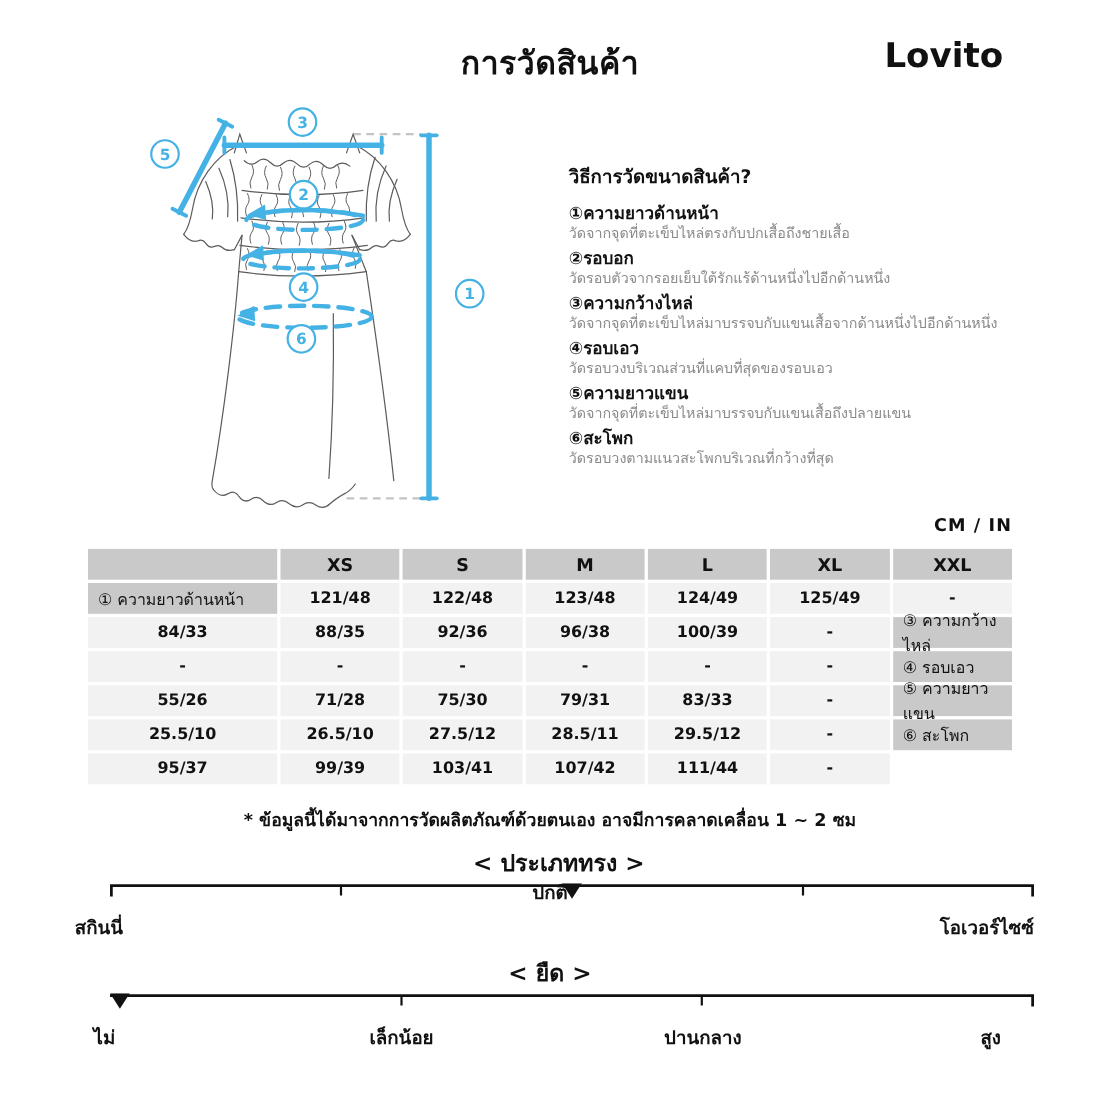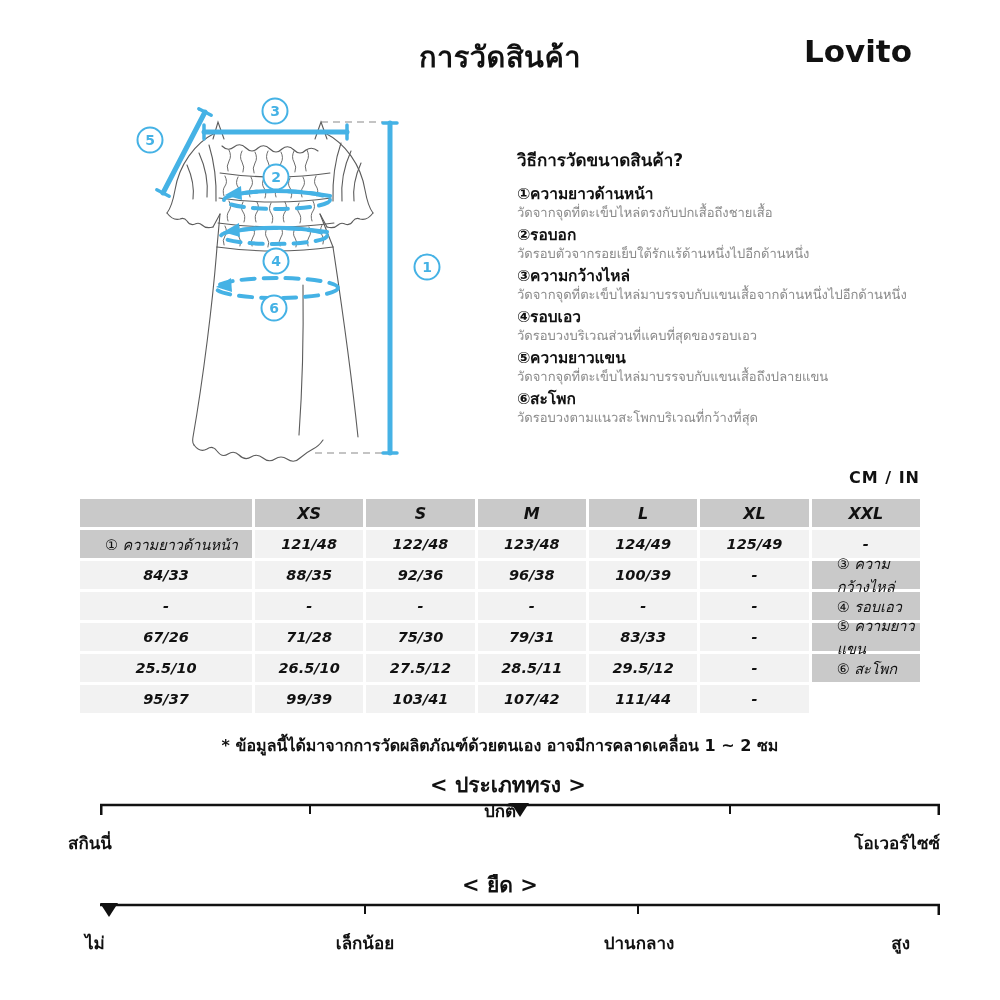--- a/index.html
+++ b/index.html
@@ -37,26 +37,26 @@
     font-size:16px; font-weight:700; letter-spacing:1px;
   }
   .size-table {
     position:absolute; left:80px; top:499px; width:840px;
     display:grid;
     grid-template-columns:172px repeat(6, 1fr);
     grid-auto-rows:28px;
     gap:3px;
     font-size:14.5px;
   }
-  .cell { display:flex; align-items:center; justify-content:center;font-style:italic; }
+  .cell { display:flex; align-items:center; justify-content:center; }
   .cell.th { background:#c9c9c9; font-weight:700; font-size:16px; }
   .cell.corner { background:#c9c9c9; }
   .cell.rowlabel {
     background:#c9c9c9; justify-content:flex-start;
-    padding-left:25px; font-size:14.5px; font-weight:400;
+    padding-left:9px; font-size:14.5px; font-weight:400;
   }
   .cell.val { background:#f2f2f2; font-weight:700; }
 
   
   .footnote {
     position:absolute; top:733px; left:0; width:100%;
     text-align:center; font-size:16px; font-weight:700;
   }
 
   
@@ -258,21 +258,21 @@
 
     <div class="cell rowlabel">③ ความกว้างไหล่</div>
     <div class="cell val">-</div>
     <div class="cell val">-</div>
     <div class="cell val">-</div>
     <div class="cell val">-</div>
     <div class="cell val">-</div>
     <div class="cell val">-</div>
 
     <div class="cell rowlabel">④ รอบเอว</div>
-    <div class="cell val">67/26</div>
+    <div class="cell val">55/26</div>
     <div class="cell val">71/28</div>
     <div class="cell val">75/30</div>
     <div class="cell val">79/31</div>
     <div class="cell val">83/33</div>
     <div class="cell val">-</div>
 
     <div class="cell rowlabel">⑤ ความยาวแขน</div>
     <div class="cell val">25.5/10</div>
     <div class="cell val">26.5/10</div>
     <div class="cell val">27.5/12</div>

